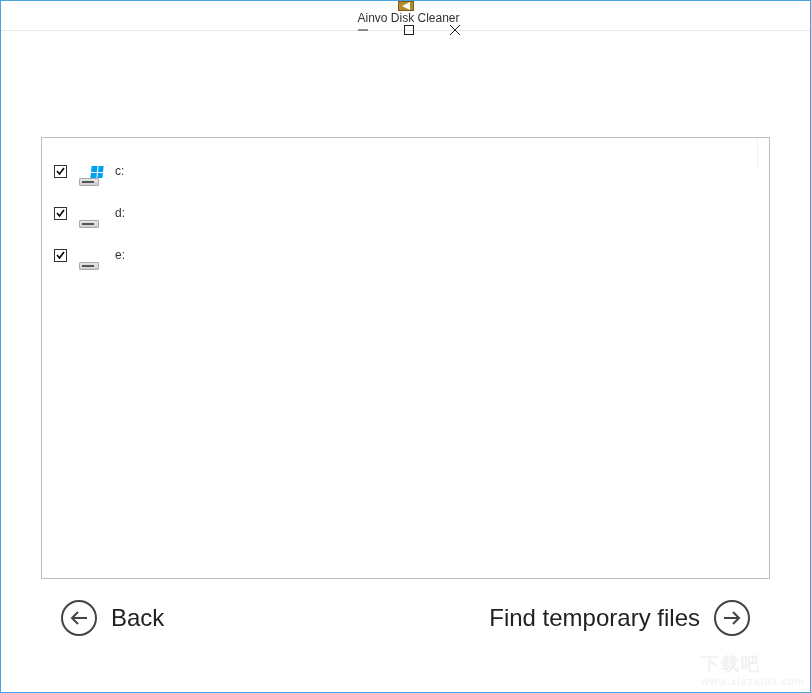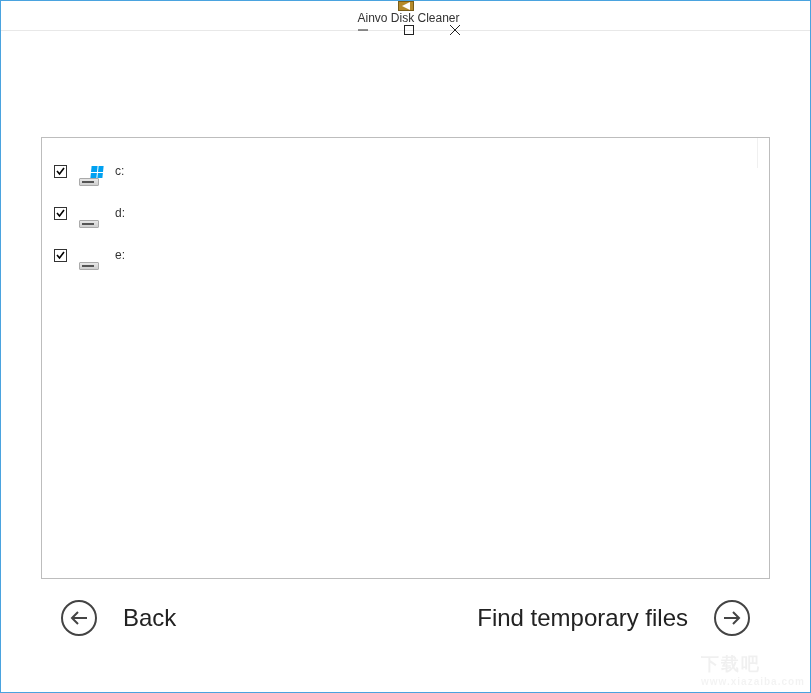--- a/index.html
+++ b/index.html
@@ -141,21 +141,21 @@
   .footer {
     height: 78px;
     display: flex;
     align-items: center;
     justify-content: space-between;
     padding: 0 20px 0 20px;
   }
   .nav-btn {
     display: flex;
     align-items: center;
-    gap: 26px;
+    gap: 14px;
     cursor: pointer;
     color: #222;
   }
   .nav-btn .circle {
     width: 36px; height: 36px;
     border: 2px solid #444;
     border-radius: 50%;
     display:flex; align-items:center; justify-content:center;
   }
   .nav-btn .lbl {

